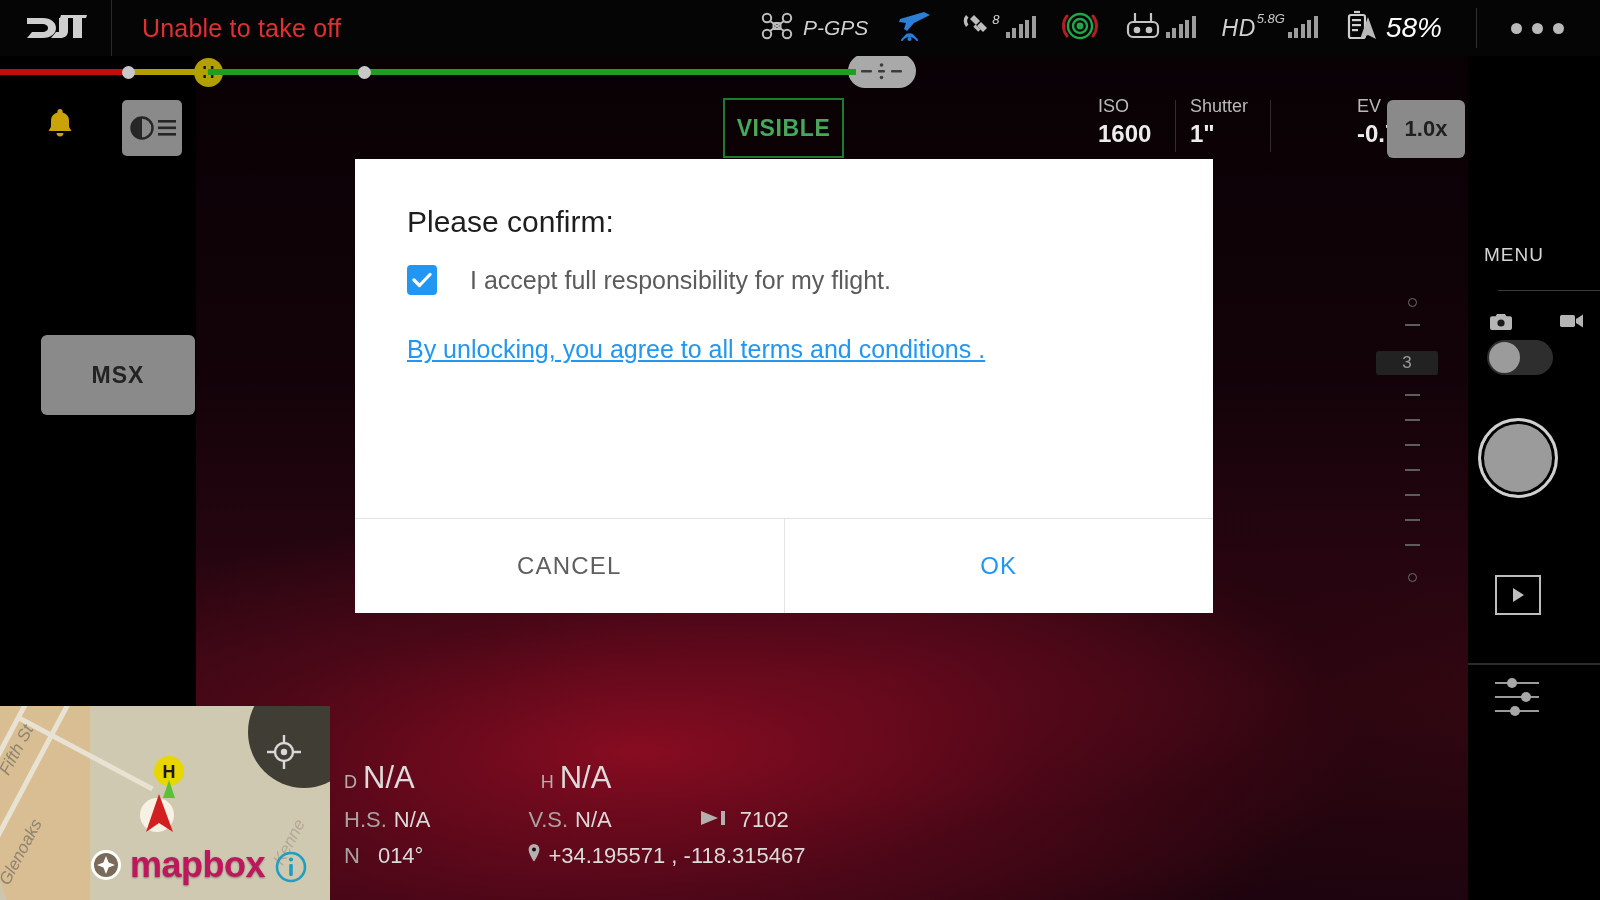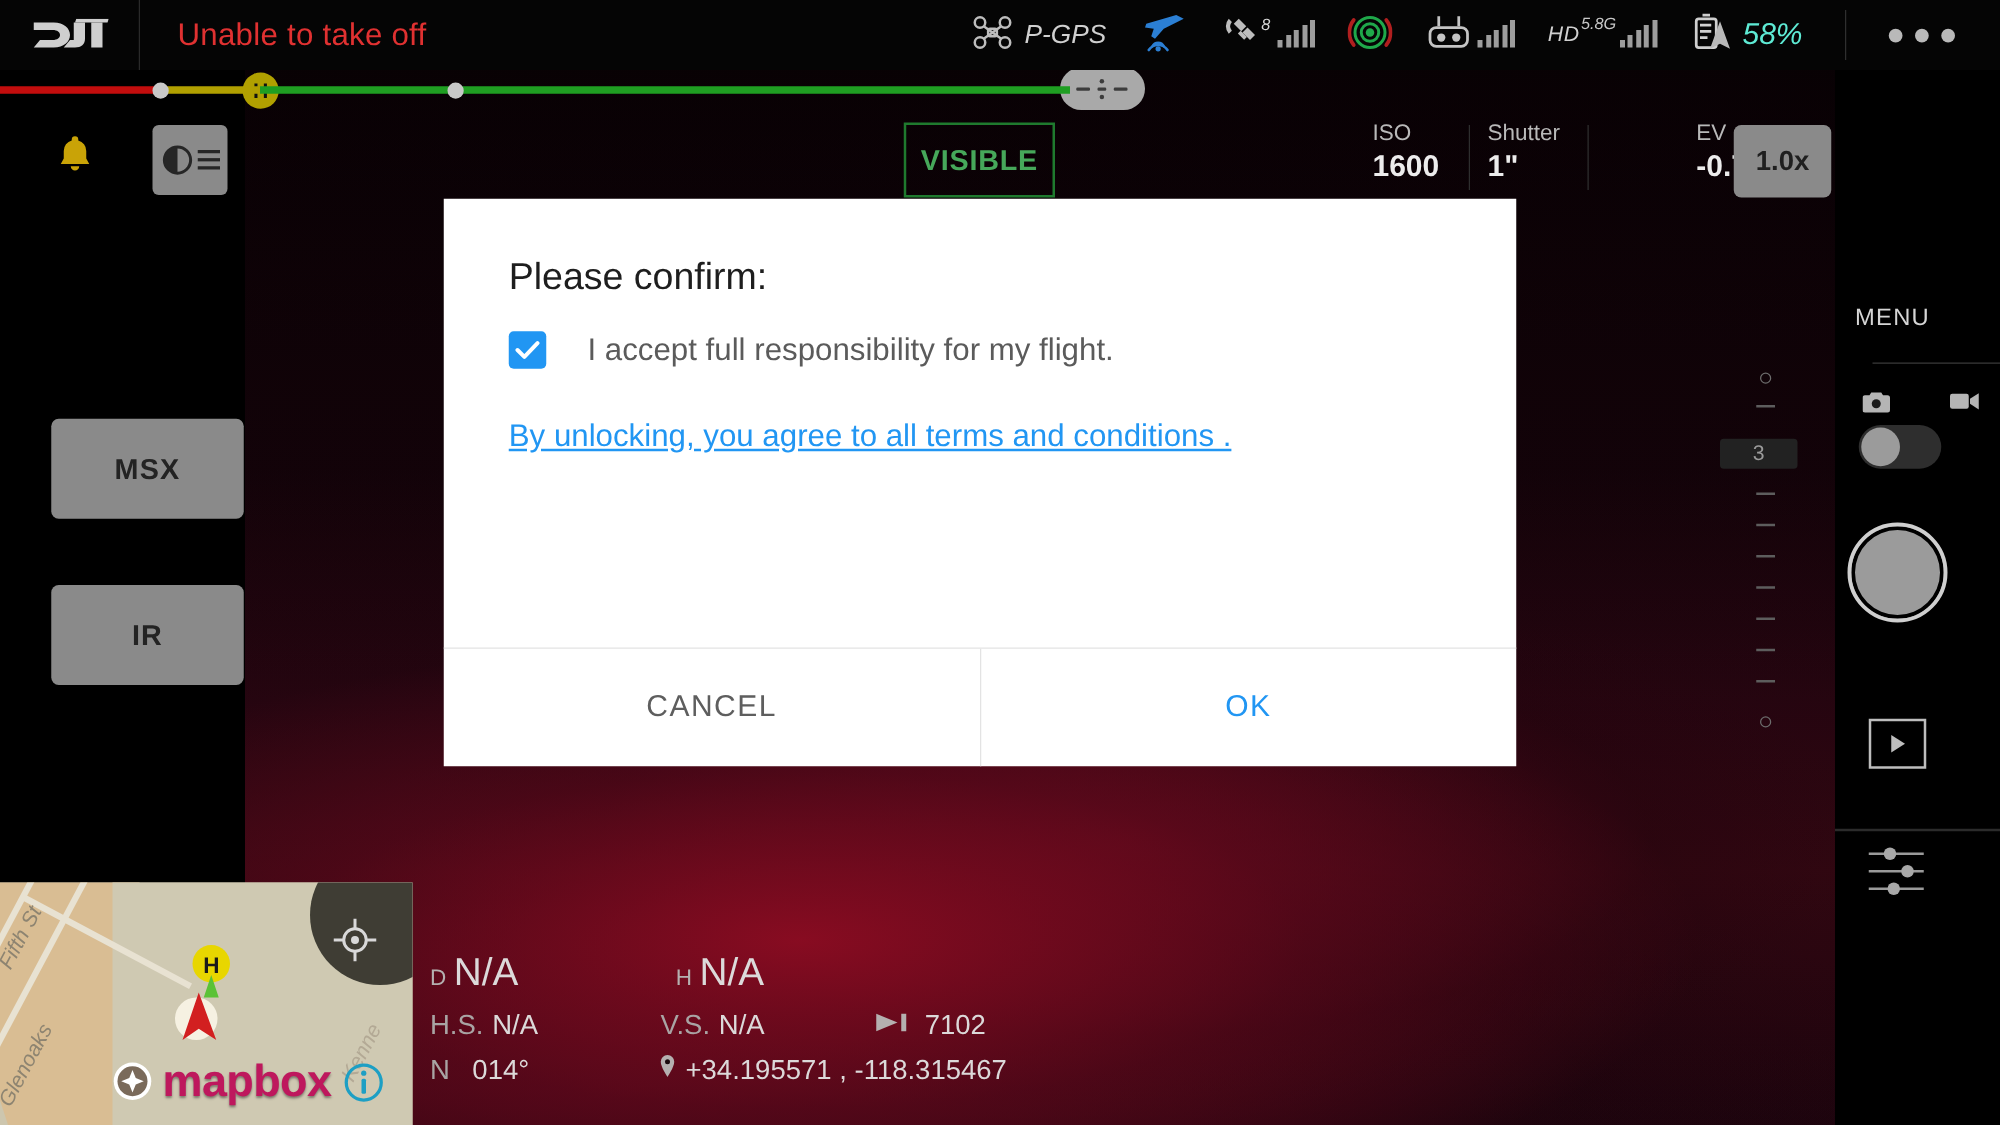--- a/index.html
+++ b/index.html
@@ -52,23 +52,23 @@
   .ic + .ic { margin-left: 26px; }
   .label-pgps { color: #d0d0d0; font-size: 21px; margin-left: 9px; }
   .bars { display: flex; align-items: flex-end; gap: 2.5px; height: 20px; margin-left: 4px; }
   .bars i { display:block; width: 4px; background: #9d9d9d; }
   .bars i:nth-child(1){height:6px}
   .bars i:nth-child(2){height:10px}
   .bars i:nth-child(3){height:14px}
   .bars i:nth-child(4){height:18px}
   .bars i:nth-child(5){height:22px}
   .sat-count { font-size: 13px; color: #d6d6d6; position: relative; top: -9px; left: -2px; }
-  .hd-text { color: #d0d0d0; font-size: 17px; font-weight: 400; letter-spacing: 0.5px; text-align: right;}
+  .hd-text { color: #d0d0d0; font-size: 23px; font-weight: 400; letter-spacing: 0.5px; text-align: right;}
   .hd-freq { font-size: 13px; color: #c9c9c9; position: relative; top: -10px; left: 1px; }
-  .batt-pct { color: #5eead4; font-size: 24px; margin-left: 8px; }
+  .batt-pct { color: #ffffff; font-size: 28px; margin-left: 8px; }
   .dots-sep { width: 1px; height: 40px; background: #2f2f2f; margin: 0 0 0 34px; }
   .dots { display: flex; gap: 10px; margin: 0 36px 0 34px; }
   .dots span { width: 11px; height: 11px; border-radius: 50%; background: #b9b9b9; }
 
   
   .track-wrap { position: absolute; left: 0; top: 58px; width: 1600px; height: 28px; z-index: 29; }
   .seg { position: absolute; height: 6px; top: 11px; }
   .seg.red   { left: 0px;   width: 128px; background: #c20d0d; }
   .seg.olive { left: 128px; width: 80px;  background: #b1a000; }
   .seg.green { left: 208px; width: 648px; background: #1f9e22; }
@@ -429,21 +429,20 @@
     <svg width="18" height="22" viewBox="0 0 18 22">
       <g fill="#262626">
           <rect x="0" y="3" width="18" height="2.6"></rect>
           <rect x="0" y="9.5" width="18" height="2.6"></rect>
           <rect x="0" y="16" width="18" height="2.6"></rect>
         </g>
     </svg>
   </div>
 
   <div class="sidebtn msx">MSX</div>
-  <div class="sidebtn ir">IR</div>
 
   <div class="visible-badge">VISIBLE</div>
 
   <div class="expo-div d1"></div>
   <div class="expo-div d2"></div>
 
   <div class="expo iso">
     <div class="k">ISO</div>
     <div class="v">1600</div>
   </div>

